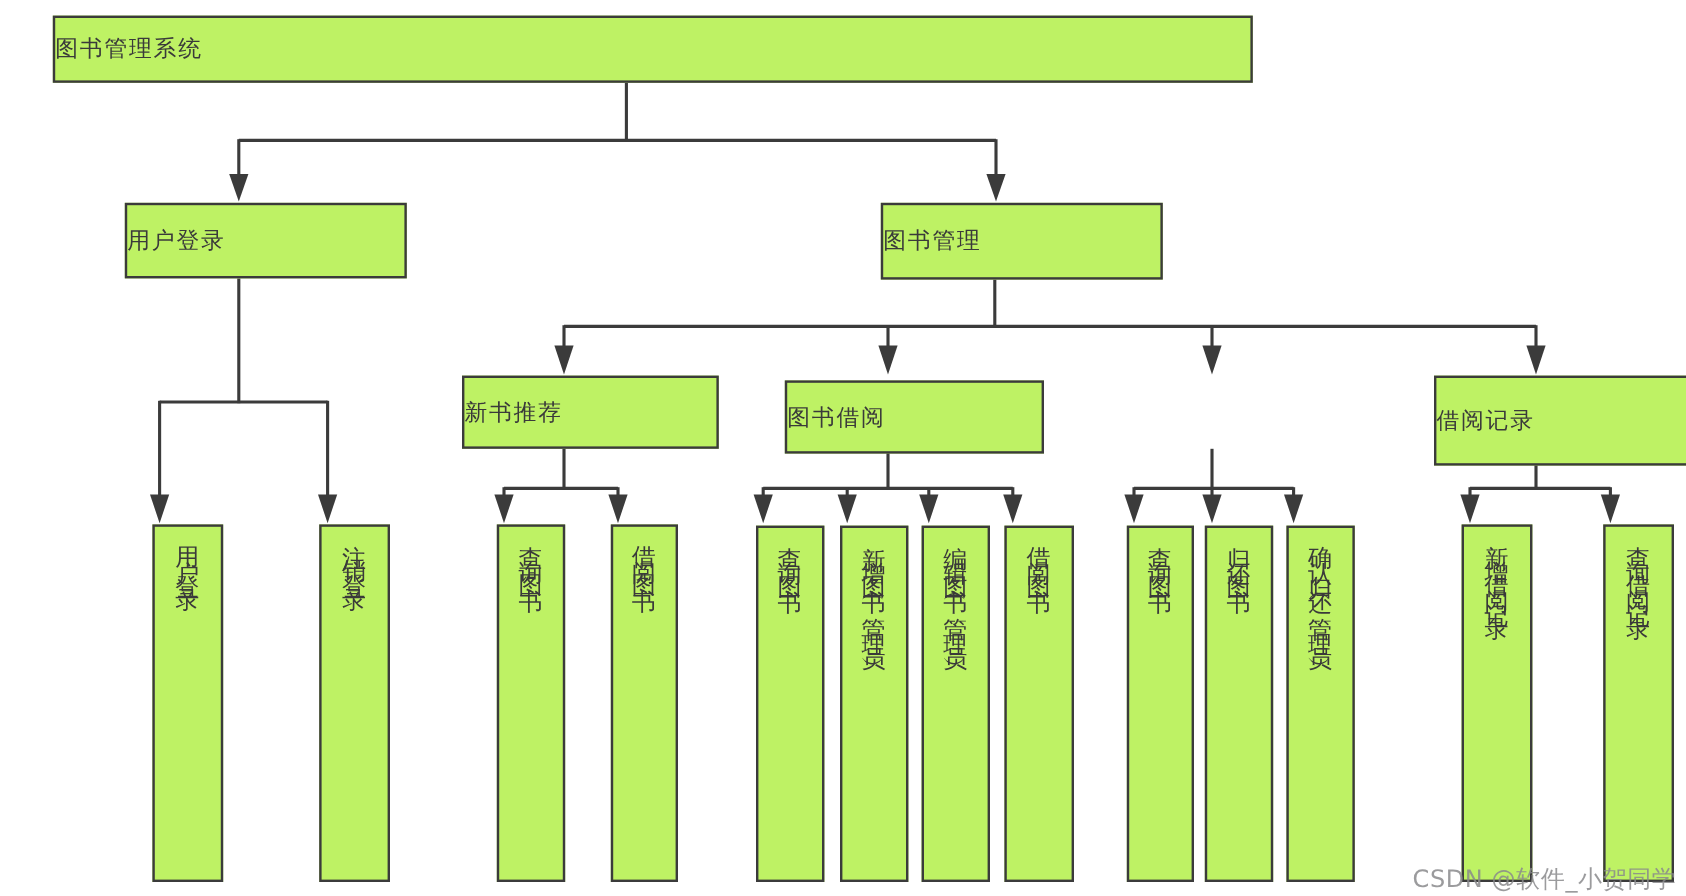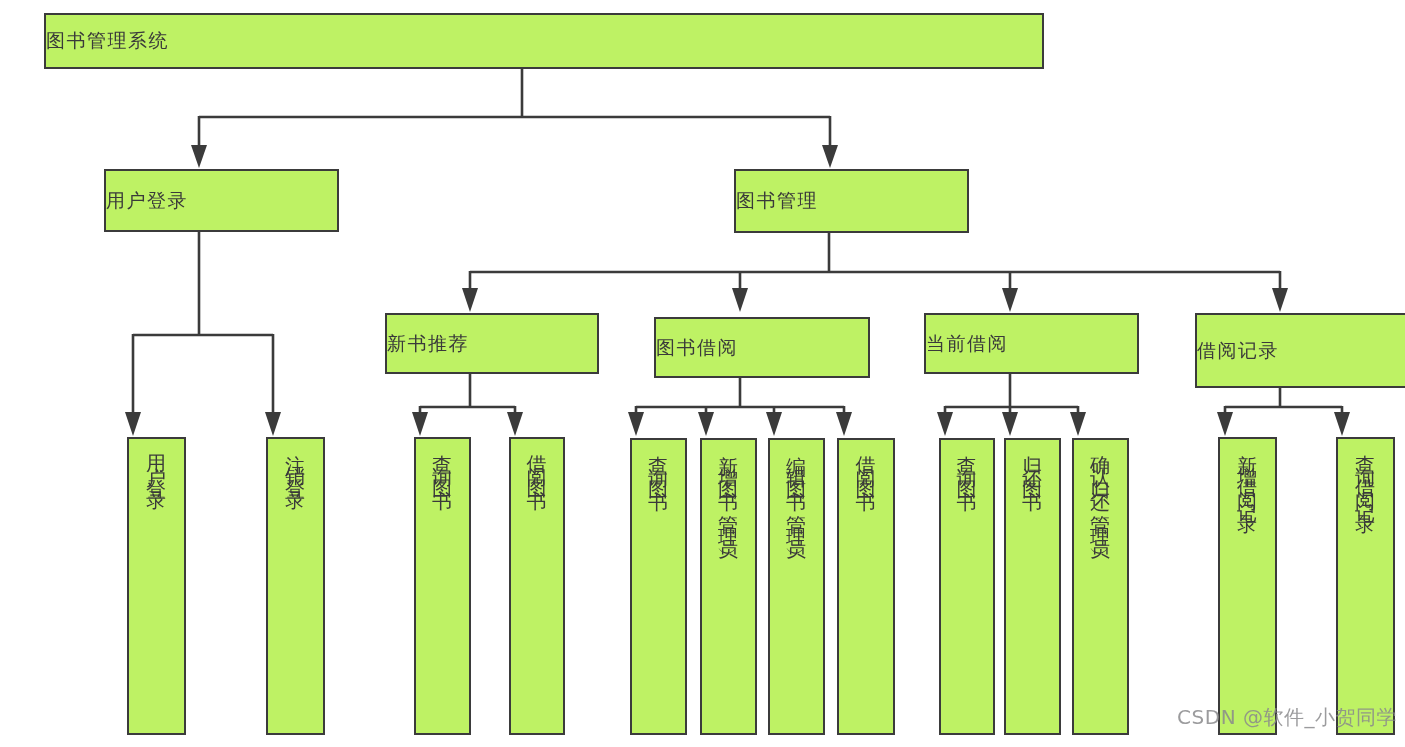--- a/index.html
+++ b/index.html
@@ -14,21 +14,21 @@
     position:absolute;box-sizing:border-box;background:#bef264;
     border:2.6px solid #3b3b3b;color:#3a3a3a;
     display:flex;align-items:center;justify-content:flex-start;margin-left:22px;
   }
   .box.h{font-size:19px;letter-spacing:1.5px;}
   .box.v{
     writing-mode:vertical-rl;text-orientation:mixed;
     font-size:20px;letter-spacing:12px;line-height:1.1;
   }
   .watermark{
-    position:absolute;right:8px;bottom:16px;z-index:5;
+    position:absolute;right:8px;bottom:1px;z-index:5;
     font-size:20px;letter-spacing:0.5px;color:rgba(138,138,140,0.85);
     white-space:nowrap;
   }
 </style>
 </head>
 <body>
 
 <div class="canvas">
 
   <svg class="wires" viewBox="0 0 1405 747">
@@ -103,23 +103,20 @@
   <div class="box h" style="left:712px;top:169px;width:235px;height:64px">
     <span>图书管理</span>
   </div>
 
   <div class="box h" style="left:363px;top:313px;width:214px;height:61px">
     <span>新书推荐</span>
   </div>
   <div class="box h" style="left:632px;top:317px;width:216px;height:61px">
     <span>图书借阅</span>
   </div>
-  <div class="box h" style="left:902px;top:313px;width:215px;height:61px">
-    <span>当前借阅</span>
-  </div>
   <div class="box h" style="left:1173px;top:313px;width:213px;height:75px">
     <span>借阅记录</span>
   </div>
 
   <div class="box v" style="left:105px;top:437px;width:59px;height:298px">
     <span>用户登录</span>
   </div>
   <div class="box v" style="left:244px;top:437px;width:59px;height:298px">
     <span>注销登录</span>
   </div>

